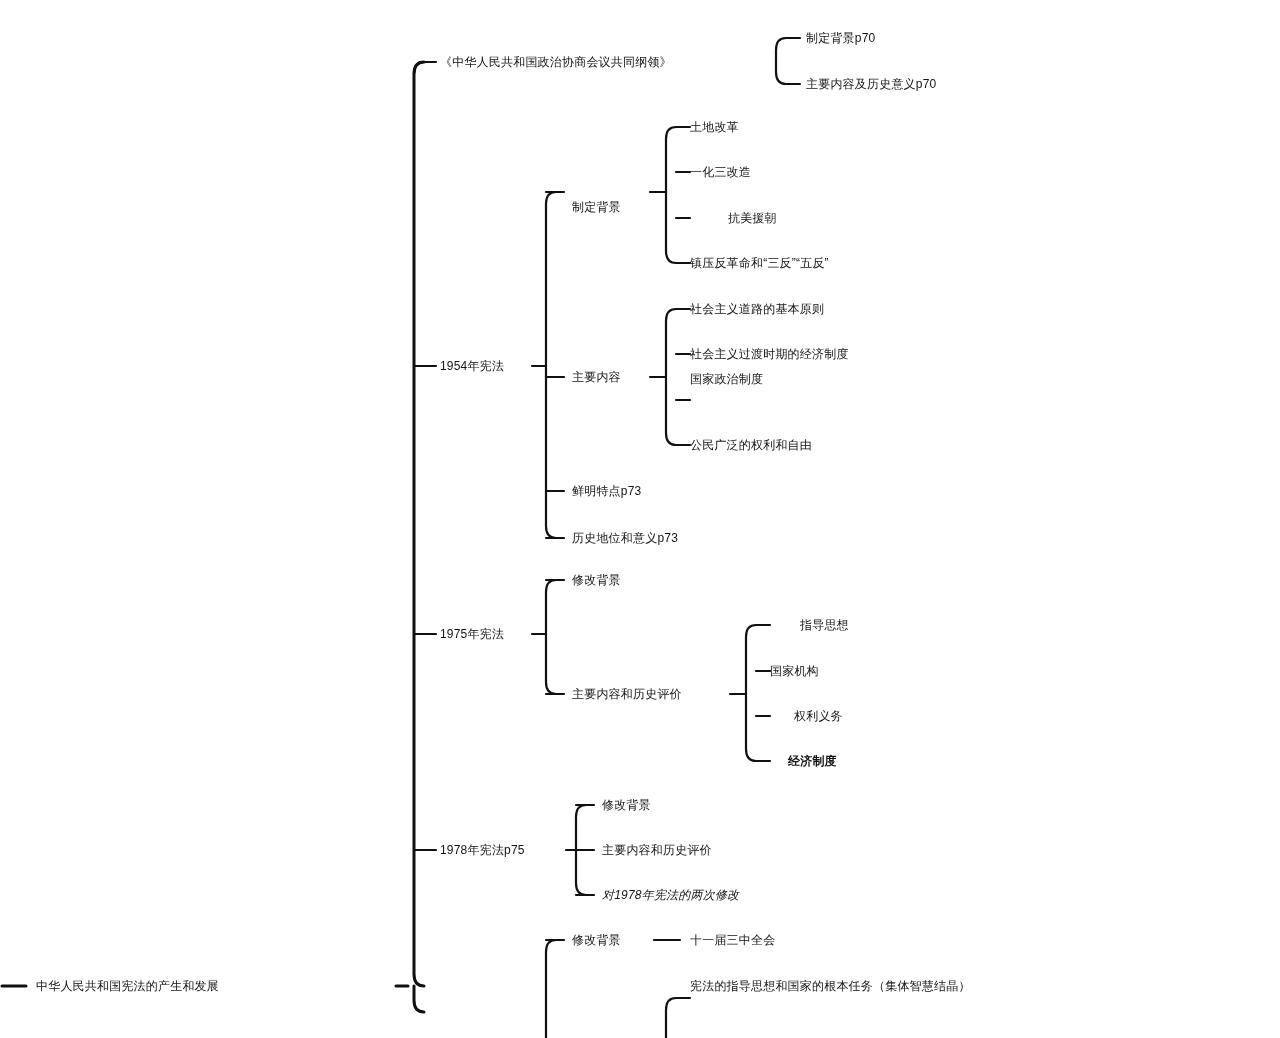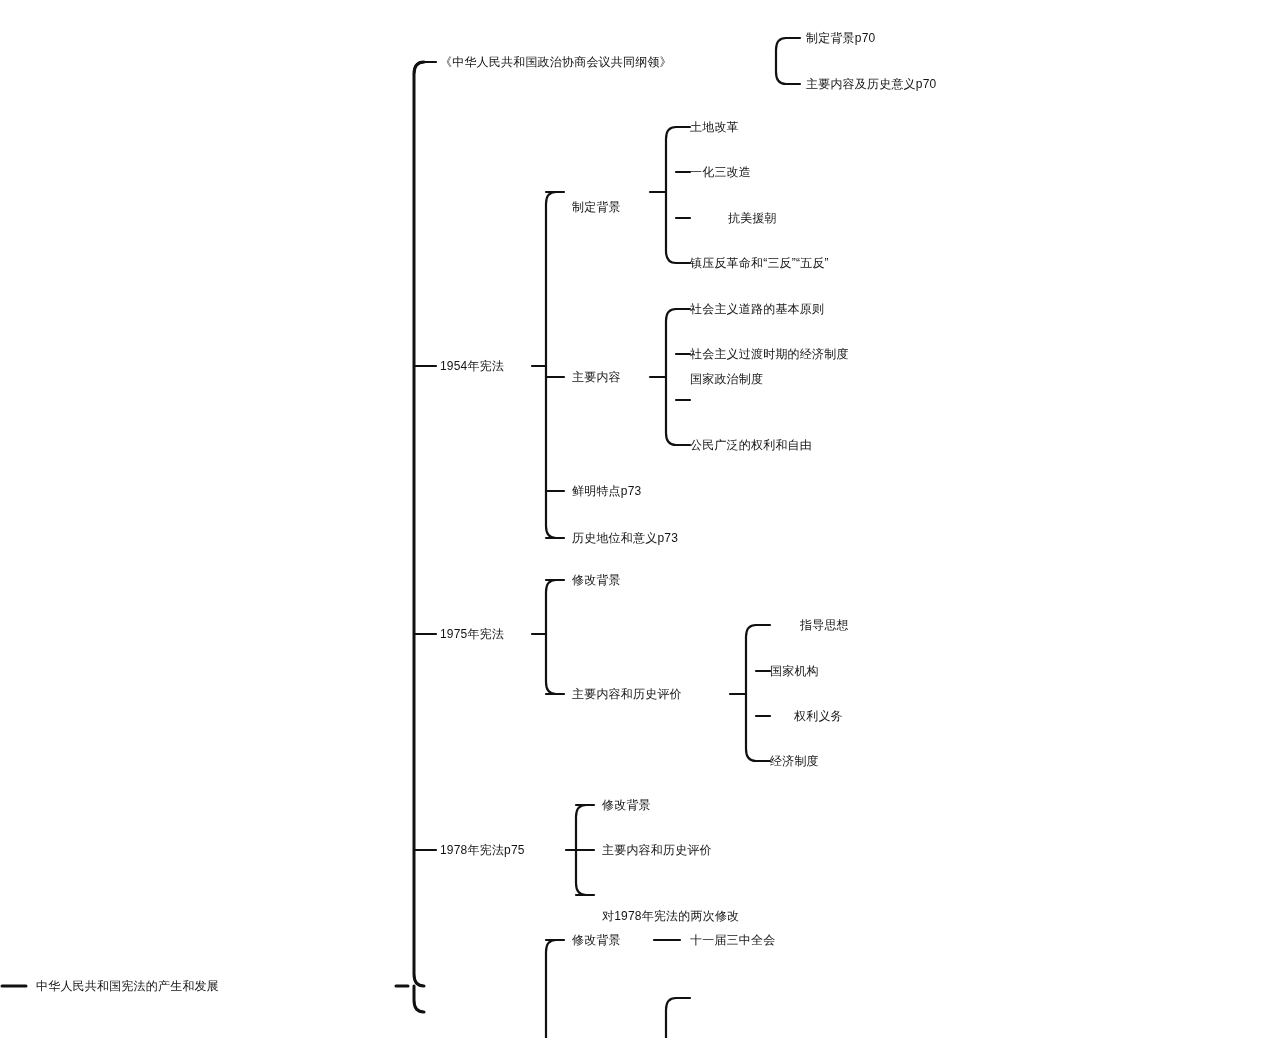--- a/index.html
+++ b/index.html
@@ -141,22 +141,23 @@
   <div class="node-label" style="left:690px; top:342px;">社会主义过渡时期的经济制度</div>
   <div class="node-label" style="left:690px; top:367px;">国家政治制度</div>
   <div class="node-label" style="left:690px; top:433px;">公民广泛的权利和自由</div>
 
   <div class="node-label" style="left:572px; top:568px;">修改背景</div>
   <div class="node-label" style="left:572px; top:682px;">主要内容和历史评价</div>
 
   <div class="node-label" style="left:800px; top:613px;">指导思想</div>
   <div class="node-label" style="left:770px; top:659px;">国家机构</div>
   <div class="node-label" style="left:794px; top:704px;">权利义务</div>
-  <div class="node-label" style="left:770px; top:749px;">经济制度</div>
+  <div class="node-label" style="left:788px; top:749px;font-weight:bold;">经济制度</div>
 
   <div class="node-label" style="left:602px; top:793px;">修改背景</div>
   <div class="node-label" style="left:602px; top:838px;">主要内容和历史评价</div>
-  <div class="node-label" style="left:602px; top:904px;">对1978年宪法的两次修改</div>
+  <div class="node-label" style="left:602px; top:883px;font-style:italic;">对1978年宪法的两次修改</div>
 
   <div class="node-label" style="left:572px; top:928px;">修改背景</div>
   <div class="node-label" style="left:690px; top:928px;">十一届三中全会</div>
+  <div class="node-label wrap" style="left:690px; top:974px;">宪法的指导思想和国家的根本任务（集体智慧结晶）</div>
 
 </div>
 
 </body></html>

